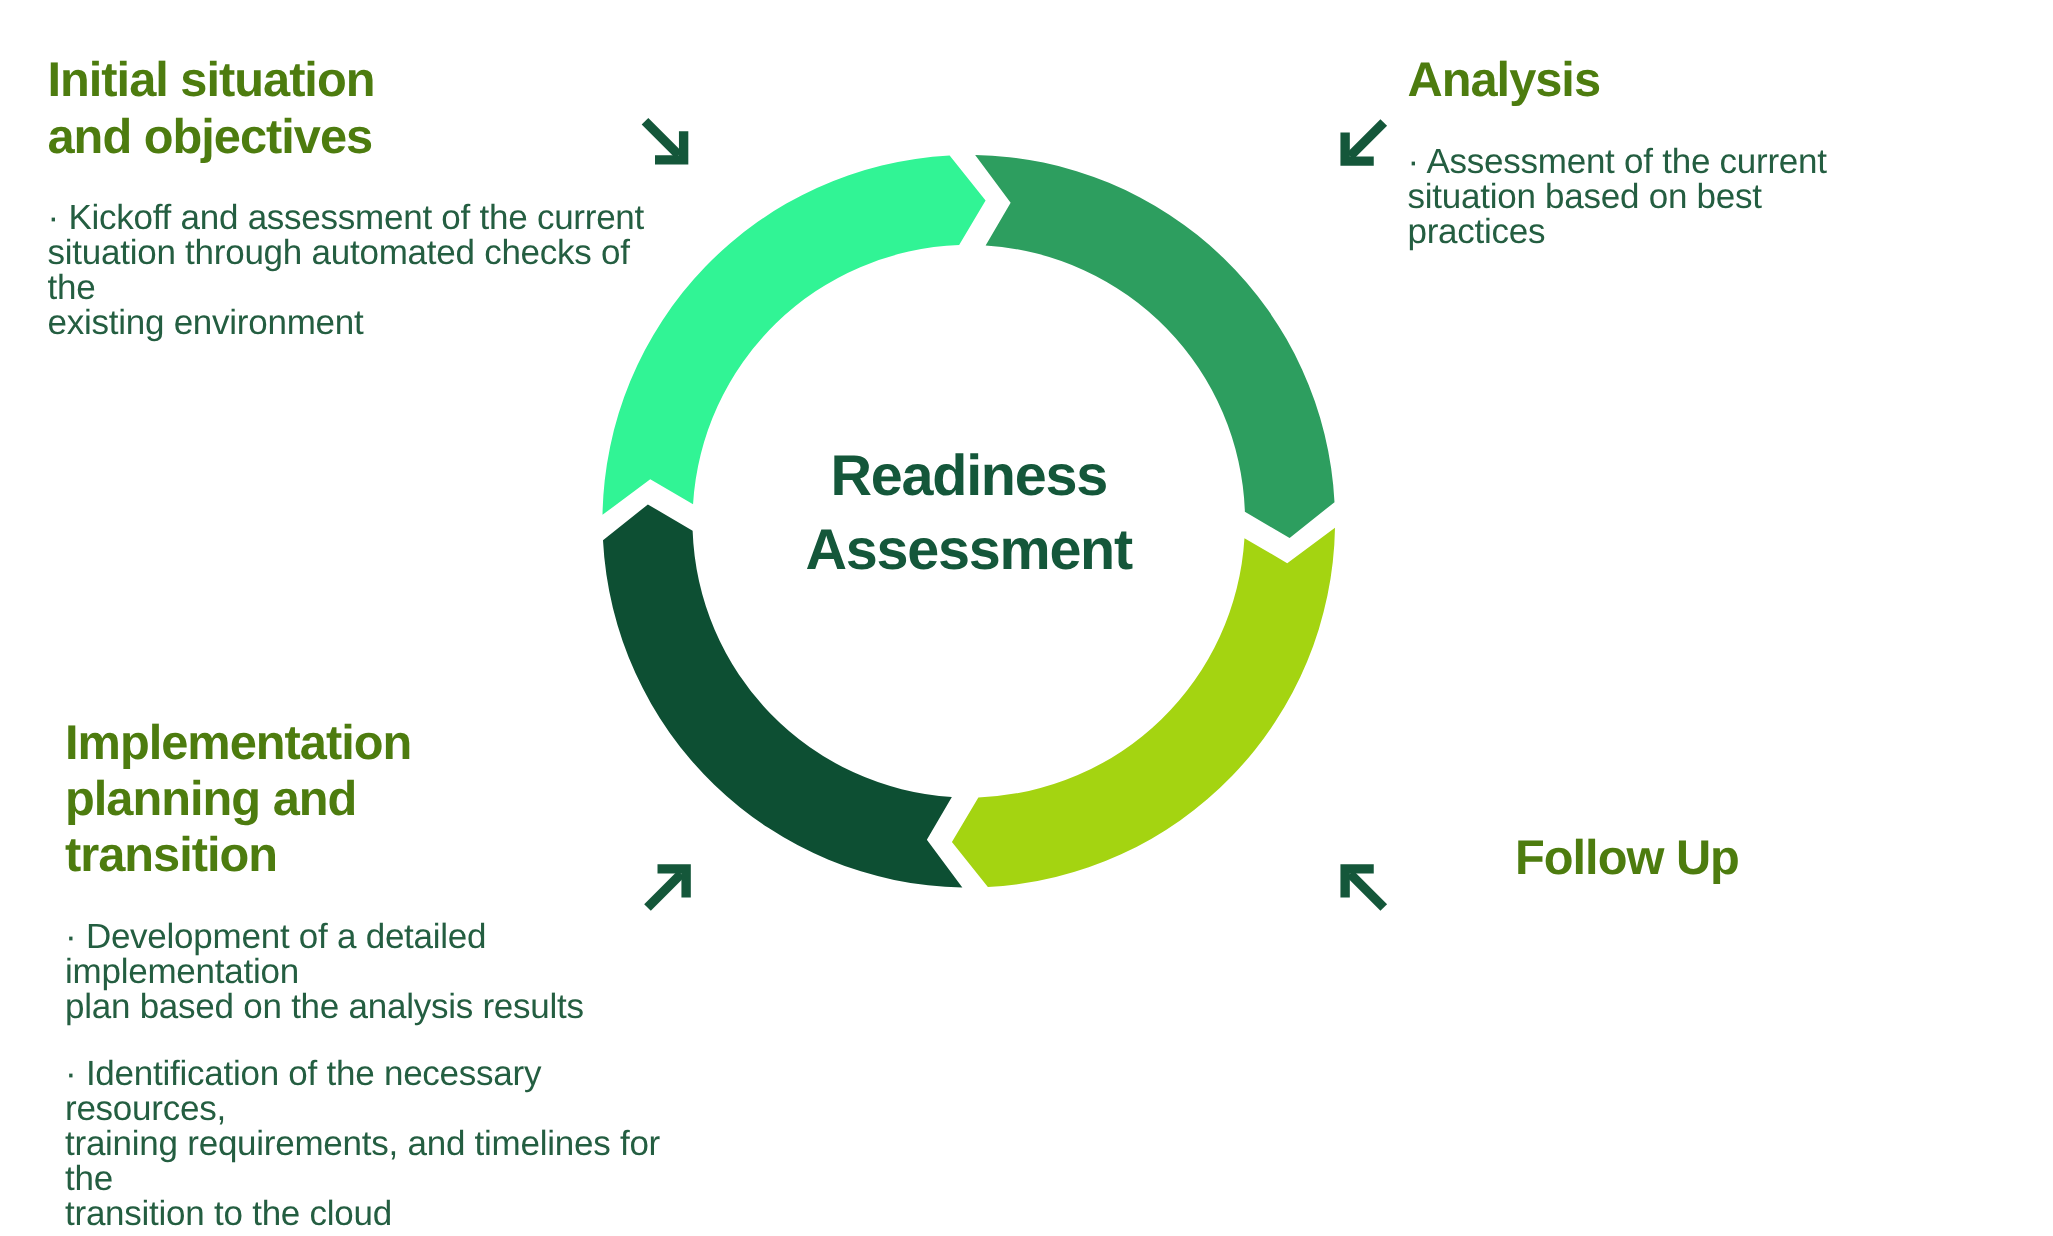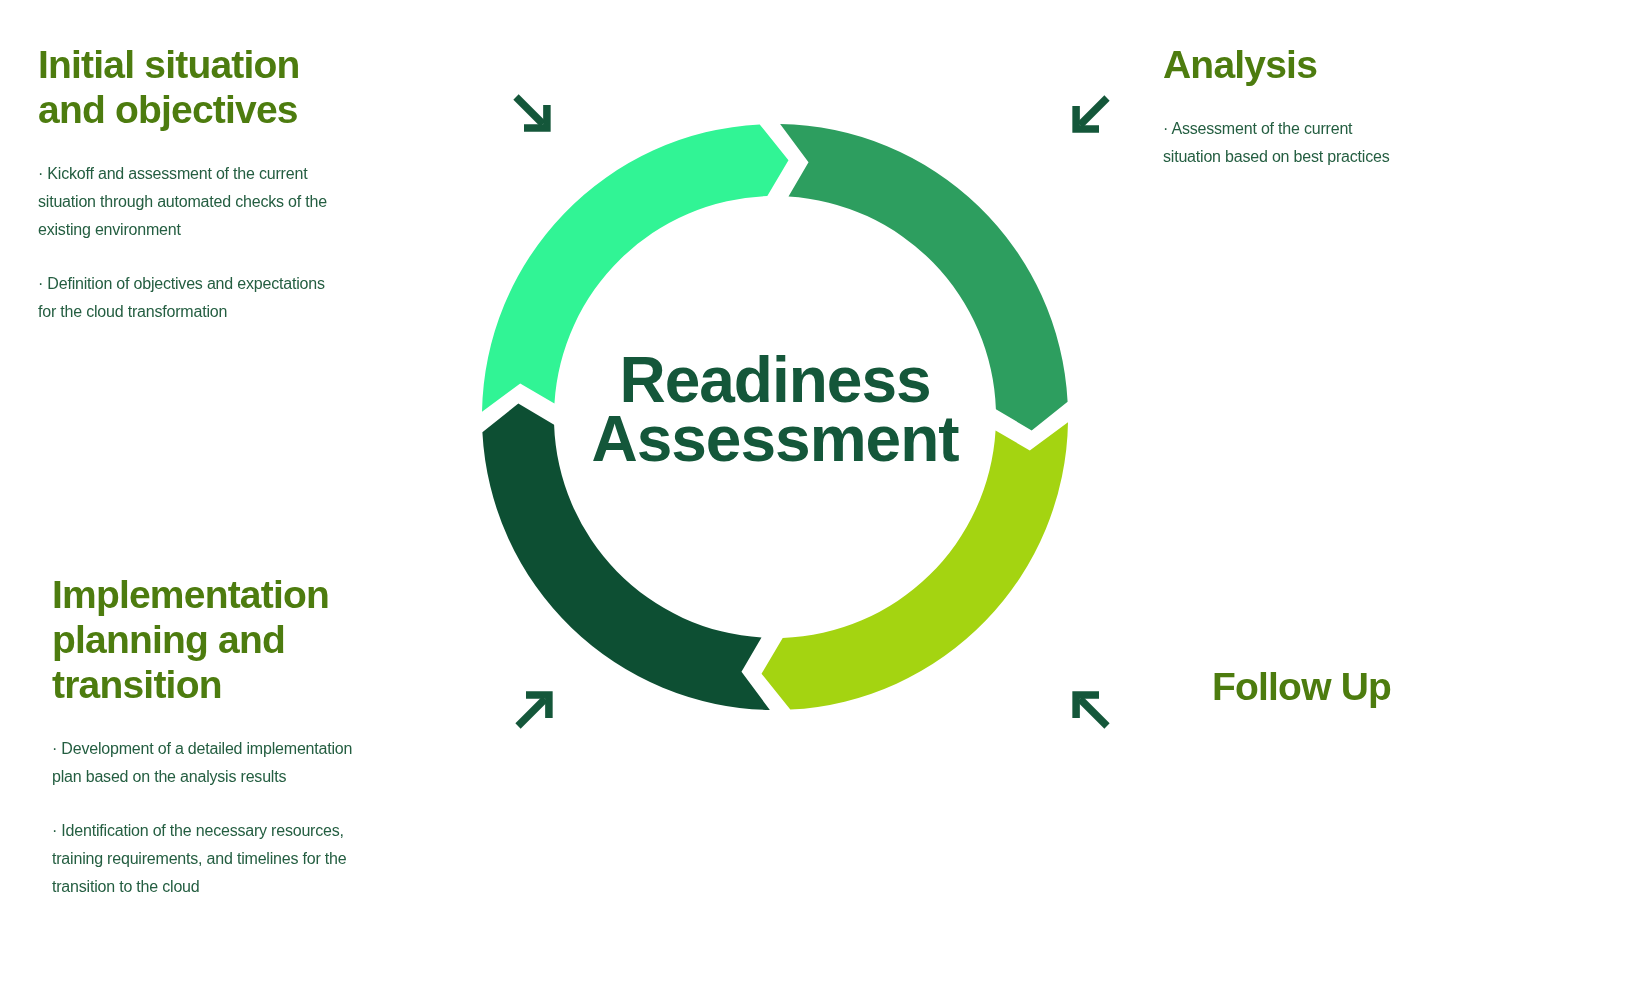--- a/index.html
+++ b/index.html
@@ -19,49 +19,49 @@
     margin: 0 0 28px 0;
     font-size: 39px;
     font-weight: bold;
     line-height: 45px;
     letter-spacing: -0.8px;
     color: #4d7c0f;
     white-space: pre-line;
   }
   .bullet {
     margin: 0 0 26px 0;
-    font-size: 16px;
+    font-size: 28px;
     line-height: 28px;
     letter-spacing: -0.2px;
     color: #245E41;
     white-space: pre-line;
   }
   #section-top-left     { left: 38px;   top: 42px;  width: 490px; }
-  #section-top-right    { left: 1163px; top: 42px;  width: 390px; }
+  #section-top-right    { left: 1126px; top: 42px;  width: 390px; }
   #section-bottom-left  { left: 52px;   top: 572px; width: 505px; }
   #section-bottom-right { left: 1212px; top: 636px; width: 480px; margin-top: 28px; }
 
   .ring {
     position: absolute;
     left: 445px;
     top: 87px;
     width: 660px;
     height: 660px;
   }
   .center-label {
     position: absolute;
     left: 445px;
     top: 80px;
     width: 660px;
     height: 660px;
     display: flex;
     align-items: center;
     justify-content: center;
     text-align: center;
-    font-size: 64px;
+    font-size: 46px;
     font-weight: bold;
     line-height: 59px;
     letter-spacing: -1px;
     color: #14573A;
     white-space: pre-line;
     pointer-events: none;
   }
   .corner-arrow {
     position: absolute;
     width: 44px;
@@ -130,22 +130,20 @@
   </g>
     </svg>
 </div>
 
 <div class="section" id="section-top-left">
   <h2 class="heading">Initial situation
 and objectives</h2>
   <p class="bullet">· Kickoff and assessment of the current
 situation through automated checks of the
 existing environment</p>
-  <p class="bullet">· Definition of objectives and expectations
-for the cloud transformation</p>
 </div>
 
 <div class="section" id="section-top-right">
   <h2 class="heading">Analysis</h2>
   <p class="bullet">· Assessment of the current
 situation based on best practices</p>
 </div>
 
 <div class="section" id="section-bottom-left">
   <h2 class="heading">Implementation

